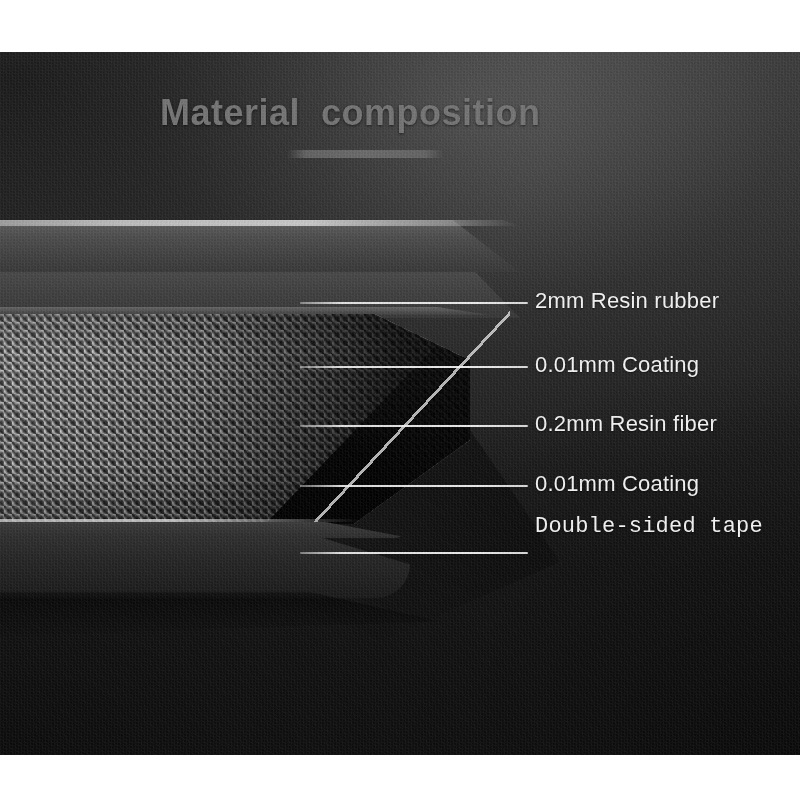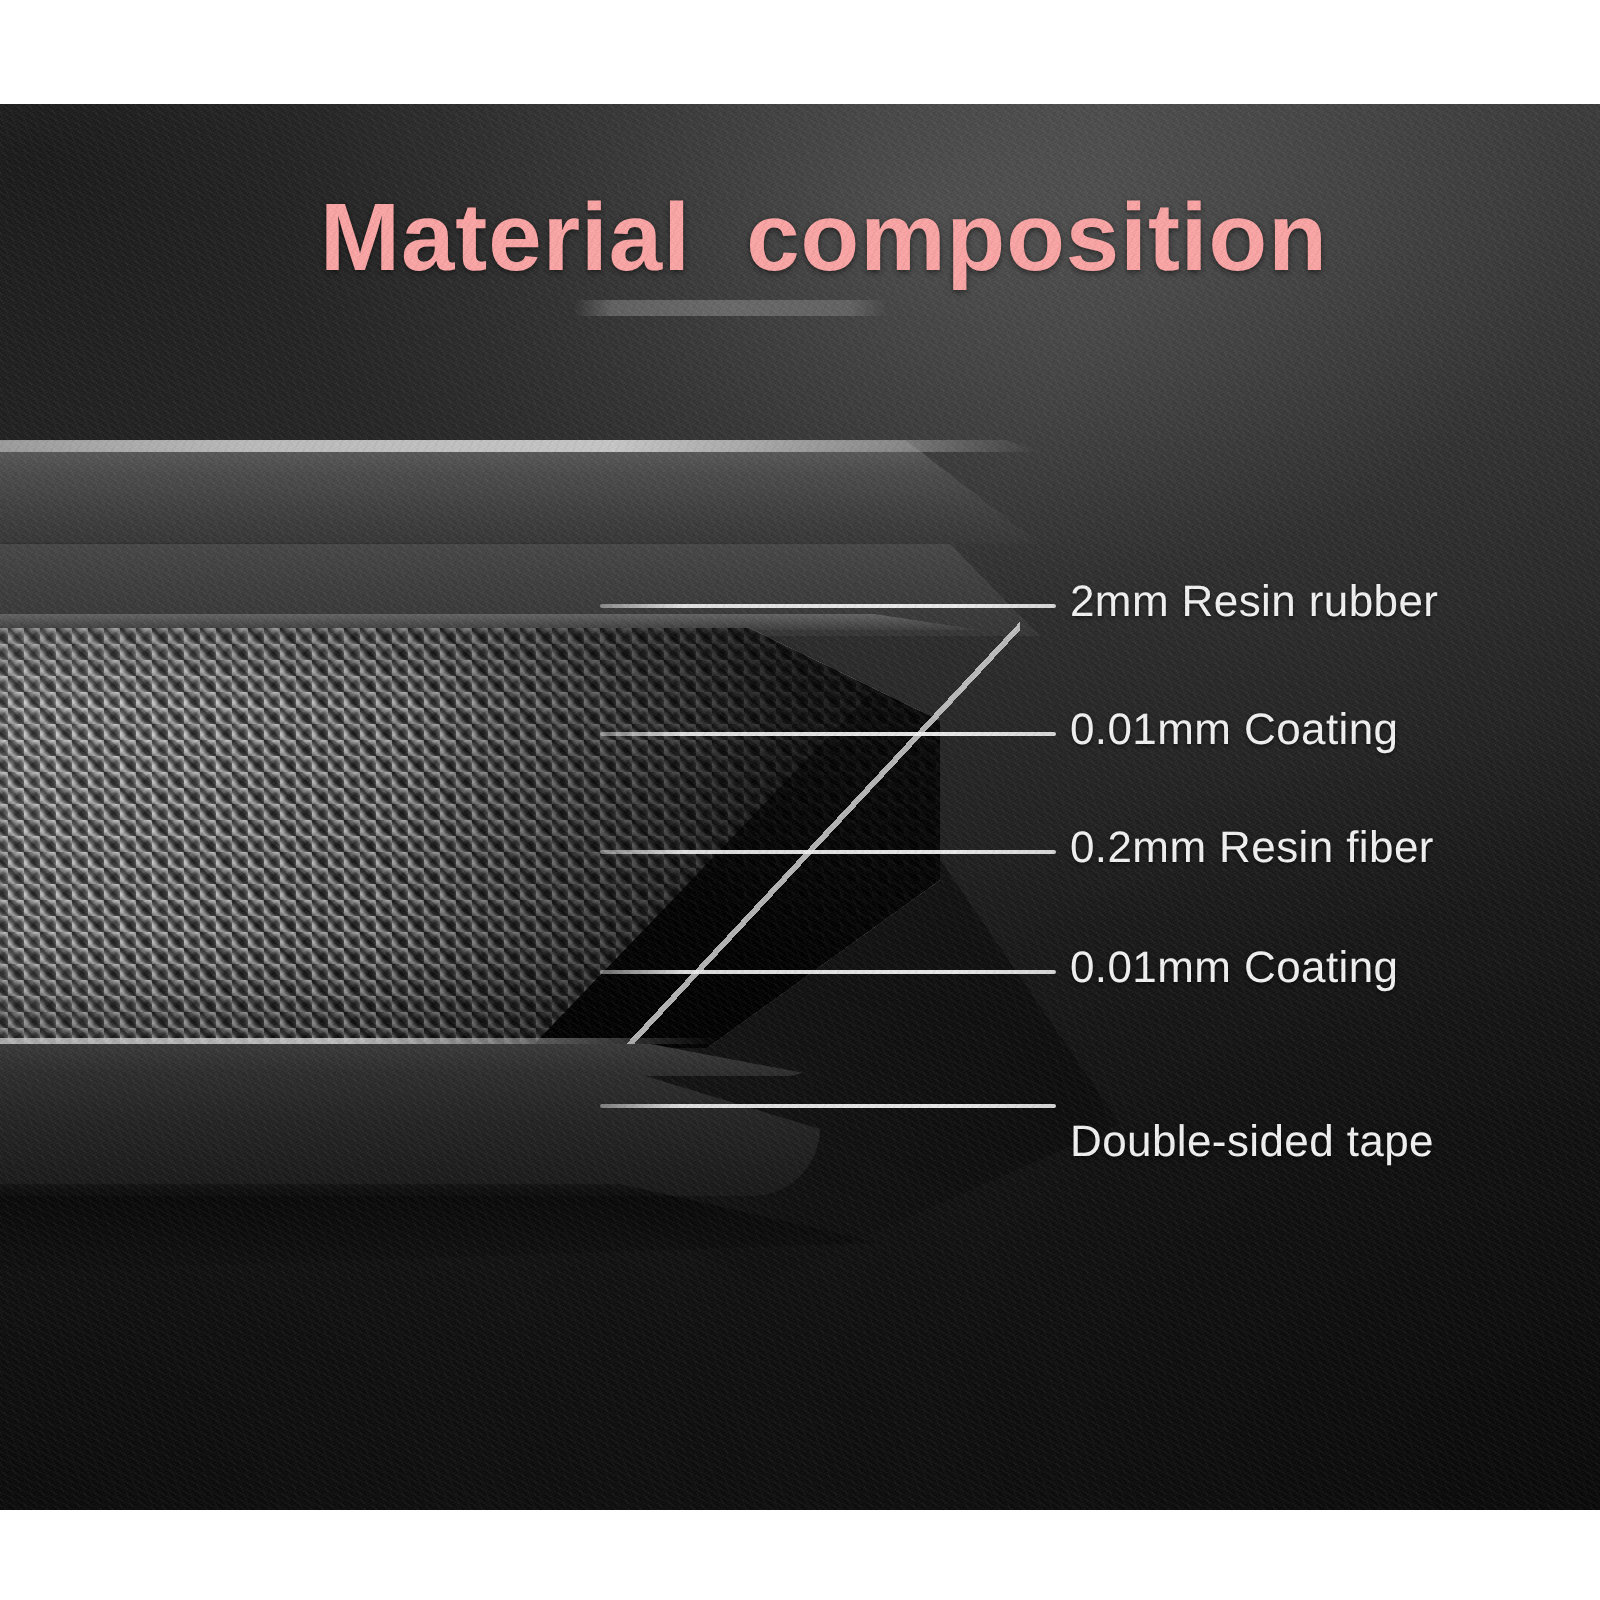--- a/index.html
+++ b/index.html
@@ -71,23 +71,23 @@
       repeating-linear-gradient(27deg, rgba(255,255,255,.07) 0 1px, rgba(0,0,0,0) 1px 3px),
       repeating-linear-gradient(113deg, rgba(0,0,0,.08) 0 1px, rgba(255,255,255,0) 1px 4px),
       repeating-linear-gradient(71deg, rgba(255,255,255,.05) 0 1px, rgba(0,0,0,0) 1px 5px);
   }
 
   
   .title {
     position: absolute;
     left: 160px;
     top: 40px;
-    font-size: 48px;
+    font-size: 36px;
     font-weight: bold;
-    color: #fca5a5;
+    color: #737373;
     letter-spacing: 0.5px;
     white-space: pre;
     text-shadow: 0 1px 3px rgba(0,0,0,.55);
   }
   .title-underbar {
     position: absolute;
     left: 287px;
     top: 98px;
     width: 157px;
     height: 8px;
@@ -334,21 +334,21 @@
       <div class="callout">
         <div class="lead" style="left:300px;top:373px;width:228px;"></div>
         <div class="caption" style="top:359px;">0.2mm Resin fiber</div>
       </div>
       <div class="callout">
         <div class="lead" style="left:300px;top:433px;width:228px;"></div>
         <div class="caption" style="top:419px;">0.01mm Coating</div>
       </div>
       <div class="callout">
         <div class="lead" style="left:300px;top:500px;width:228px;"></div>
-        <div class="caption" style="top:506px;">Double-sided tape</div>
+        <div class="caption" style="top:462px;font-family:Liberation Mono, monospace;">Double-sided tape</div>
       </div>
     </div>
 
     <div class="title">Material  composition</div>
     <div class="title-underbar"></div>
 
     <div class="grain"></div>
     <div class="grain2"></div>
   </div>
 

